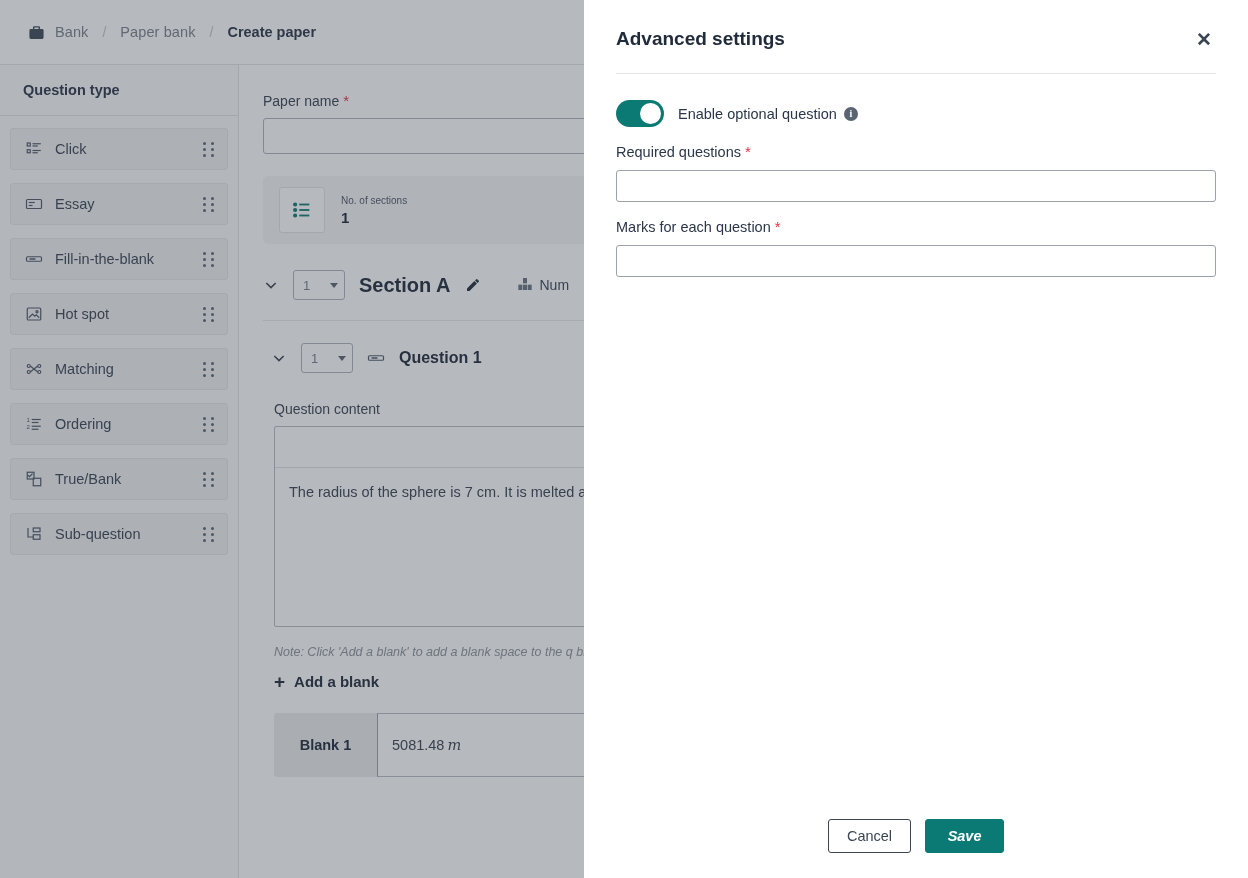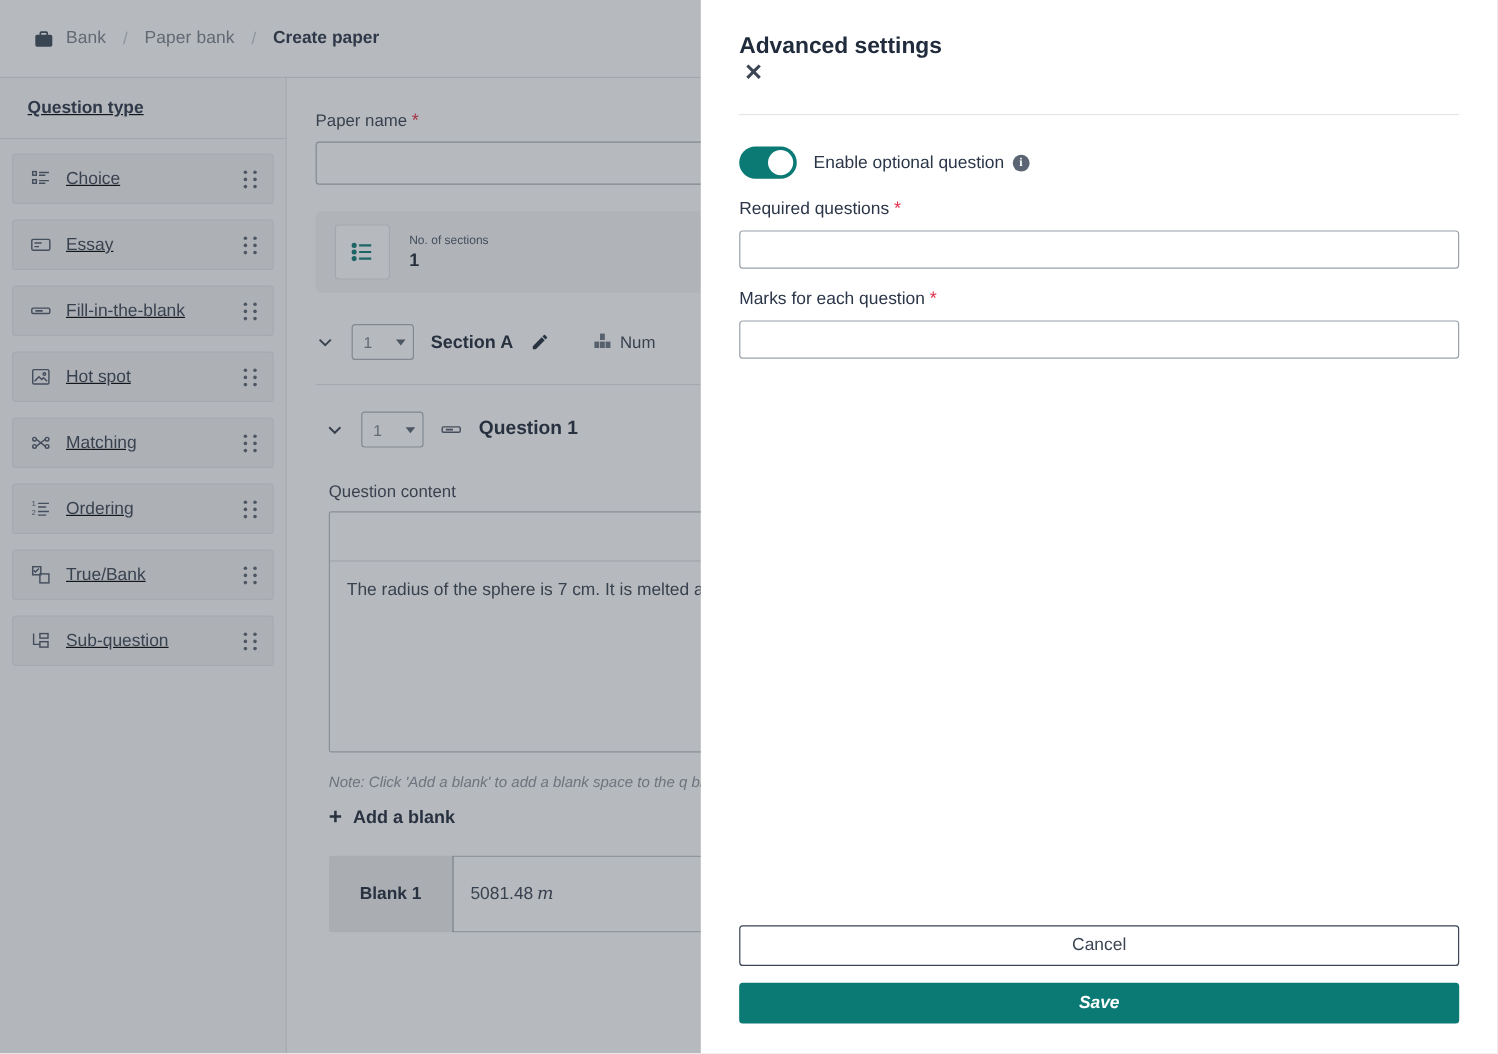--- a/index.html
+++ b/index.html
@@ -29,21 +29,20 @@
   .bc-sep { font-size: 14px; color: #c2c7ce; padding: 0 4px; }
   .bc-current { font-size: 14.5px; color: #2b3648; font-weight: 700; }
 
   .body-row { display: flex; height: 813px; }
 
   
   .sidebar {
     width: 239px; flex: 0 0 239px;
     background: #fbfbfc;
     border-right: 1px solid #e3e5e8;
-    text-decoration: underline;
   }
   .sidebar-title {
     height: 51px; display: flex; align-items: center;
     padding-left: 23px;
     font-size: 14.5px; font-weight: 700; color: #2b3648;
     border-bottom: 1px solid #e3e5e8;
   }
   .qtype-list { padding: 12px 10px 0 10px; }
   .qtype {
     height: 42px;
@@ -99,21 +98,21 @@
   }
   .chev { width: 16px; height: 16px; color: #3b4554; }
   .num-select {
     width: 52px; height: 30px;
     border: 1px solid #aeb4bc; border-radius: 3px; background: #fff;
     display: flex; align-items: center; justify-content: space-between;
     padding: 0 6px 0 9px;
     font-size: 13px; color: #7a828d;
   }
   .caret { width: 0; height: 0; border-left: 4.5px solid transparent; border-right: 4.5px solid transparent; border-top: 5.5px solid #5c6573; }
-  .section-name { font-size: 15px; font-weight: 700; color: #202b3c; }
+  .section-name { font-size: 20px; font-weight: 700; color: #202b3c; }
   .pencil { width: 16px; height: 16px; color: #222c3c; }
   .sec-meta { display: flex; align-items: center; gap: 7px; font-size: 14px; color: #3b4554; margin-left: 22px; white-space: nowrap; }
   .sec-meta svg { width: 16px; height: 16px; color: #6b7482; }
 
   .question-block { margin-top: 22px; }
   .q-head { display: flex; align-items: center; gap: 14px; padding-left: 8px; }
   .q-title { font-size: 16px; font-weight: 700; color: #202b3c; }
   .q-type-ico { width: 18px; height: 18px; color: #4d5868; }
 
   .q-body { padding: 0 0 0 11px; margin-top: 28px; }
@@ -154,21 +153,21 @@
     background: rgba(52,61,73,0.36);
   }
   .modal {
     position: absolute; top: 0; right: 0;
     width: 664px; height: 878px;
     background: #ffffff;
     display: flex; flex-direction: column;
   }
   .modal-head {
     padding: 28px 32px 0 32px;
-    display: flex; align-items: flex-start; justify-content: space-between; flex-direction: column;
+    display: flex; align-items: flex-start; justify-content: space-between;
   }
   .modal-title { font-size: 19px; font-weight: 700; color: #202b3c; }
   .close-x {
     font-size: 19px; font-weight: 700; color: #3b4554; cursor: pointer; line-height: 1;
     padding: 2px 4px;
   }
   .modal-divider { margin: 22px 32px 0 32px; height: 1px; background: #e3e5e8; }
   .modal-body { flex: 1; padding: 26px 32px 0 32px; overflow: hidden; }
 
   .toggle-row { display: flex; align-items: center; gap: 14px; }
@@ -191,21 +190,21 @@
   .mfield .field-label { font-size: 14.5px; color: #2b3648; margin-bottom: 10px; }
   .mfield input {
     width: 600px; height: 32px;
     border: 1px solid #9aa1aa; border-radius: 3px; background: #fff;
     font-family: "Liberation Sans", sans-serif; font-size: 14px;
     padding: 0 9px; color: #2b3648;
   }
 
   .modal-foot {
     padding: 0 32px 25px 32px;
-    display: flex; justify-content: center; gap: 14px; flex-direction: column;
+    display: flex; justify-content: center; gap: 14px;
   }
   .btn {
     height: 34px; min-width: 79px; padding: 0 18px;
     border-radius: 3px; font-size: 14.5px; cursor: pointer;
     display: inline-flex; align-items: center; justify-content: center;
     font-family: "Liberation Sans", sans-serif;
   }
   .btn-cancel { background: #fff; border: 1px solid #3b4554; color: #3b4554; }
   .btn-save { background: #0c7a74; border: 1px solid #0c7a74; color: #fff; font-weight: 700; font-style: italic; }
 </style>
@@ -239,21 +238,21 @@
             <span class="ql-icon">
               <svg viewBox="0 0 24 24" fill="none" stroke="currentColor" stroke-width="1.6" width="18" height="18">
                 <rect x="3" y="4" width="4" height="4"></rect>
                   <rect x="3" y="13" width="4" height="4"></rect>
                 <line x1="10" y1="5" x2="21" y2="5"></line>
                   <line x1="10" y1="8" x2="17" y2="8"></line>
                 <line x1="10" y1="14" x2="21" y2="14"></line>
                   <line x1="10" y1="17" x2="17" y2="17"></line>
               </svg>
             </span>
-            <span class="ql-label">Choice</span>
+            <span class="ql-label">Click</span>
             <span class="grip">
                 <i></i>
                 <i></i>
                 <i></i>
                 <i></i>
                 <i></i>
                 <i></i>
               </span>
           </div>
 

